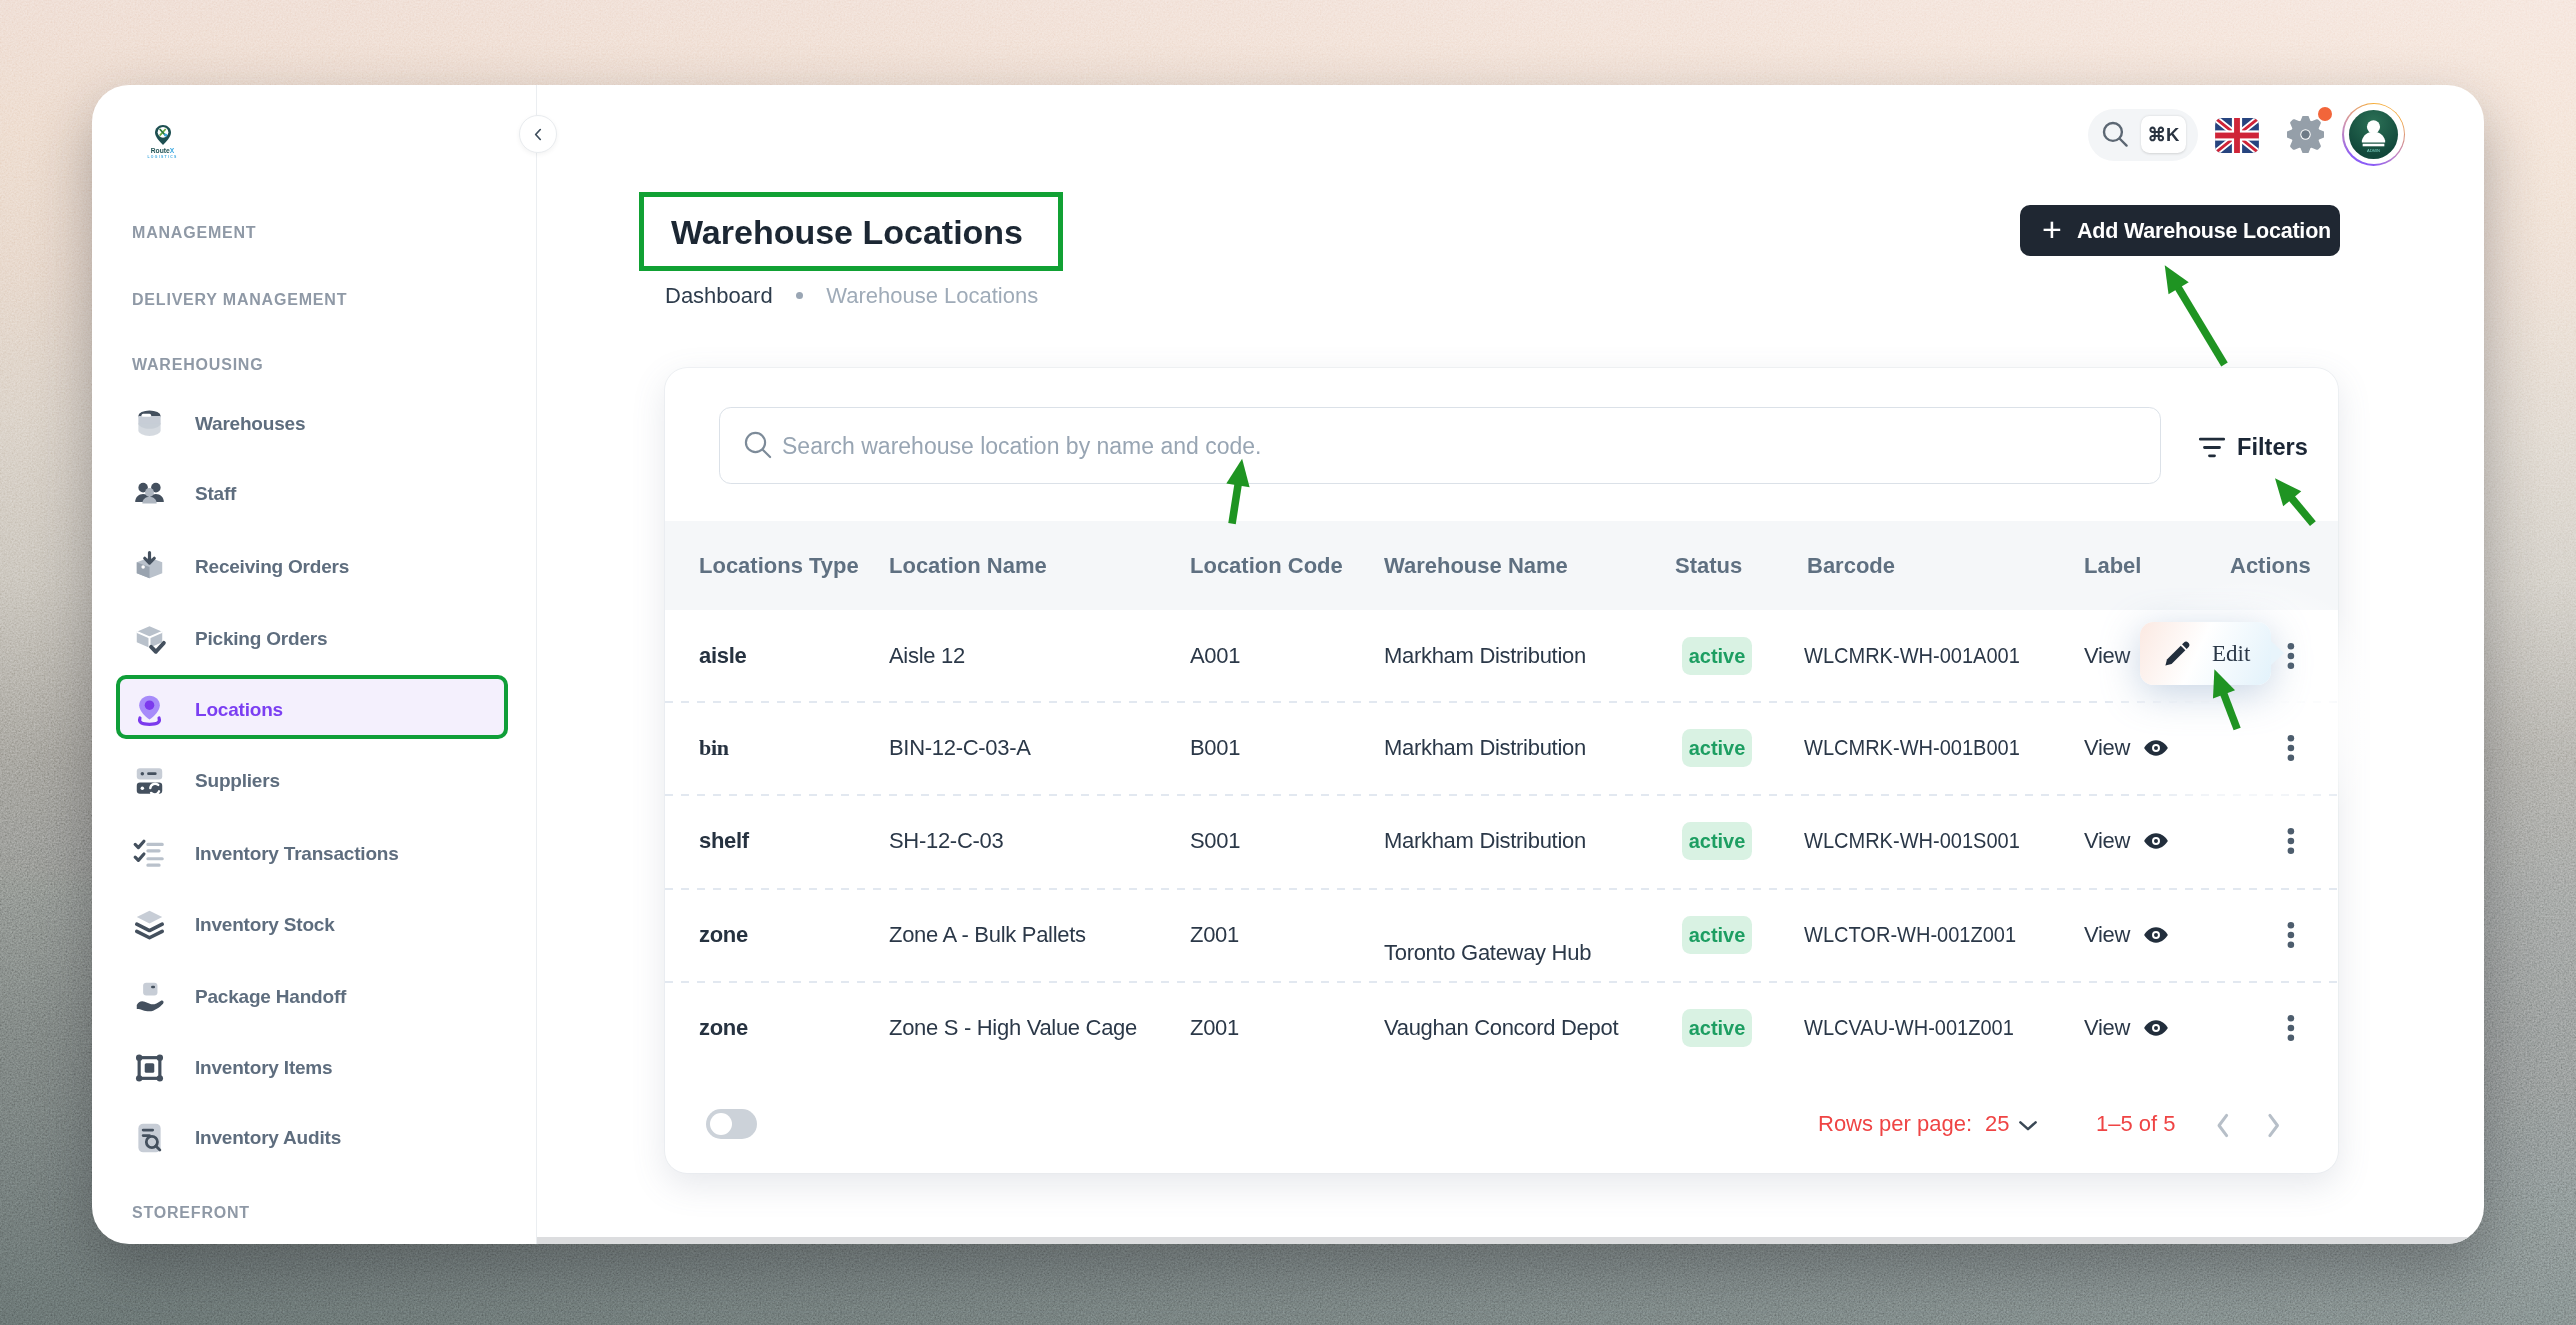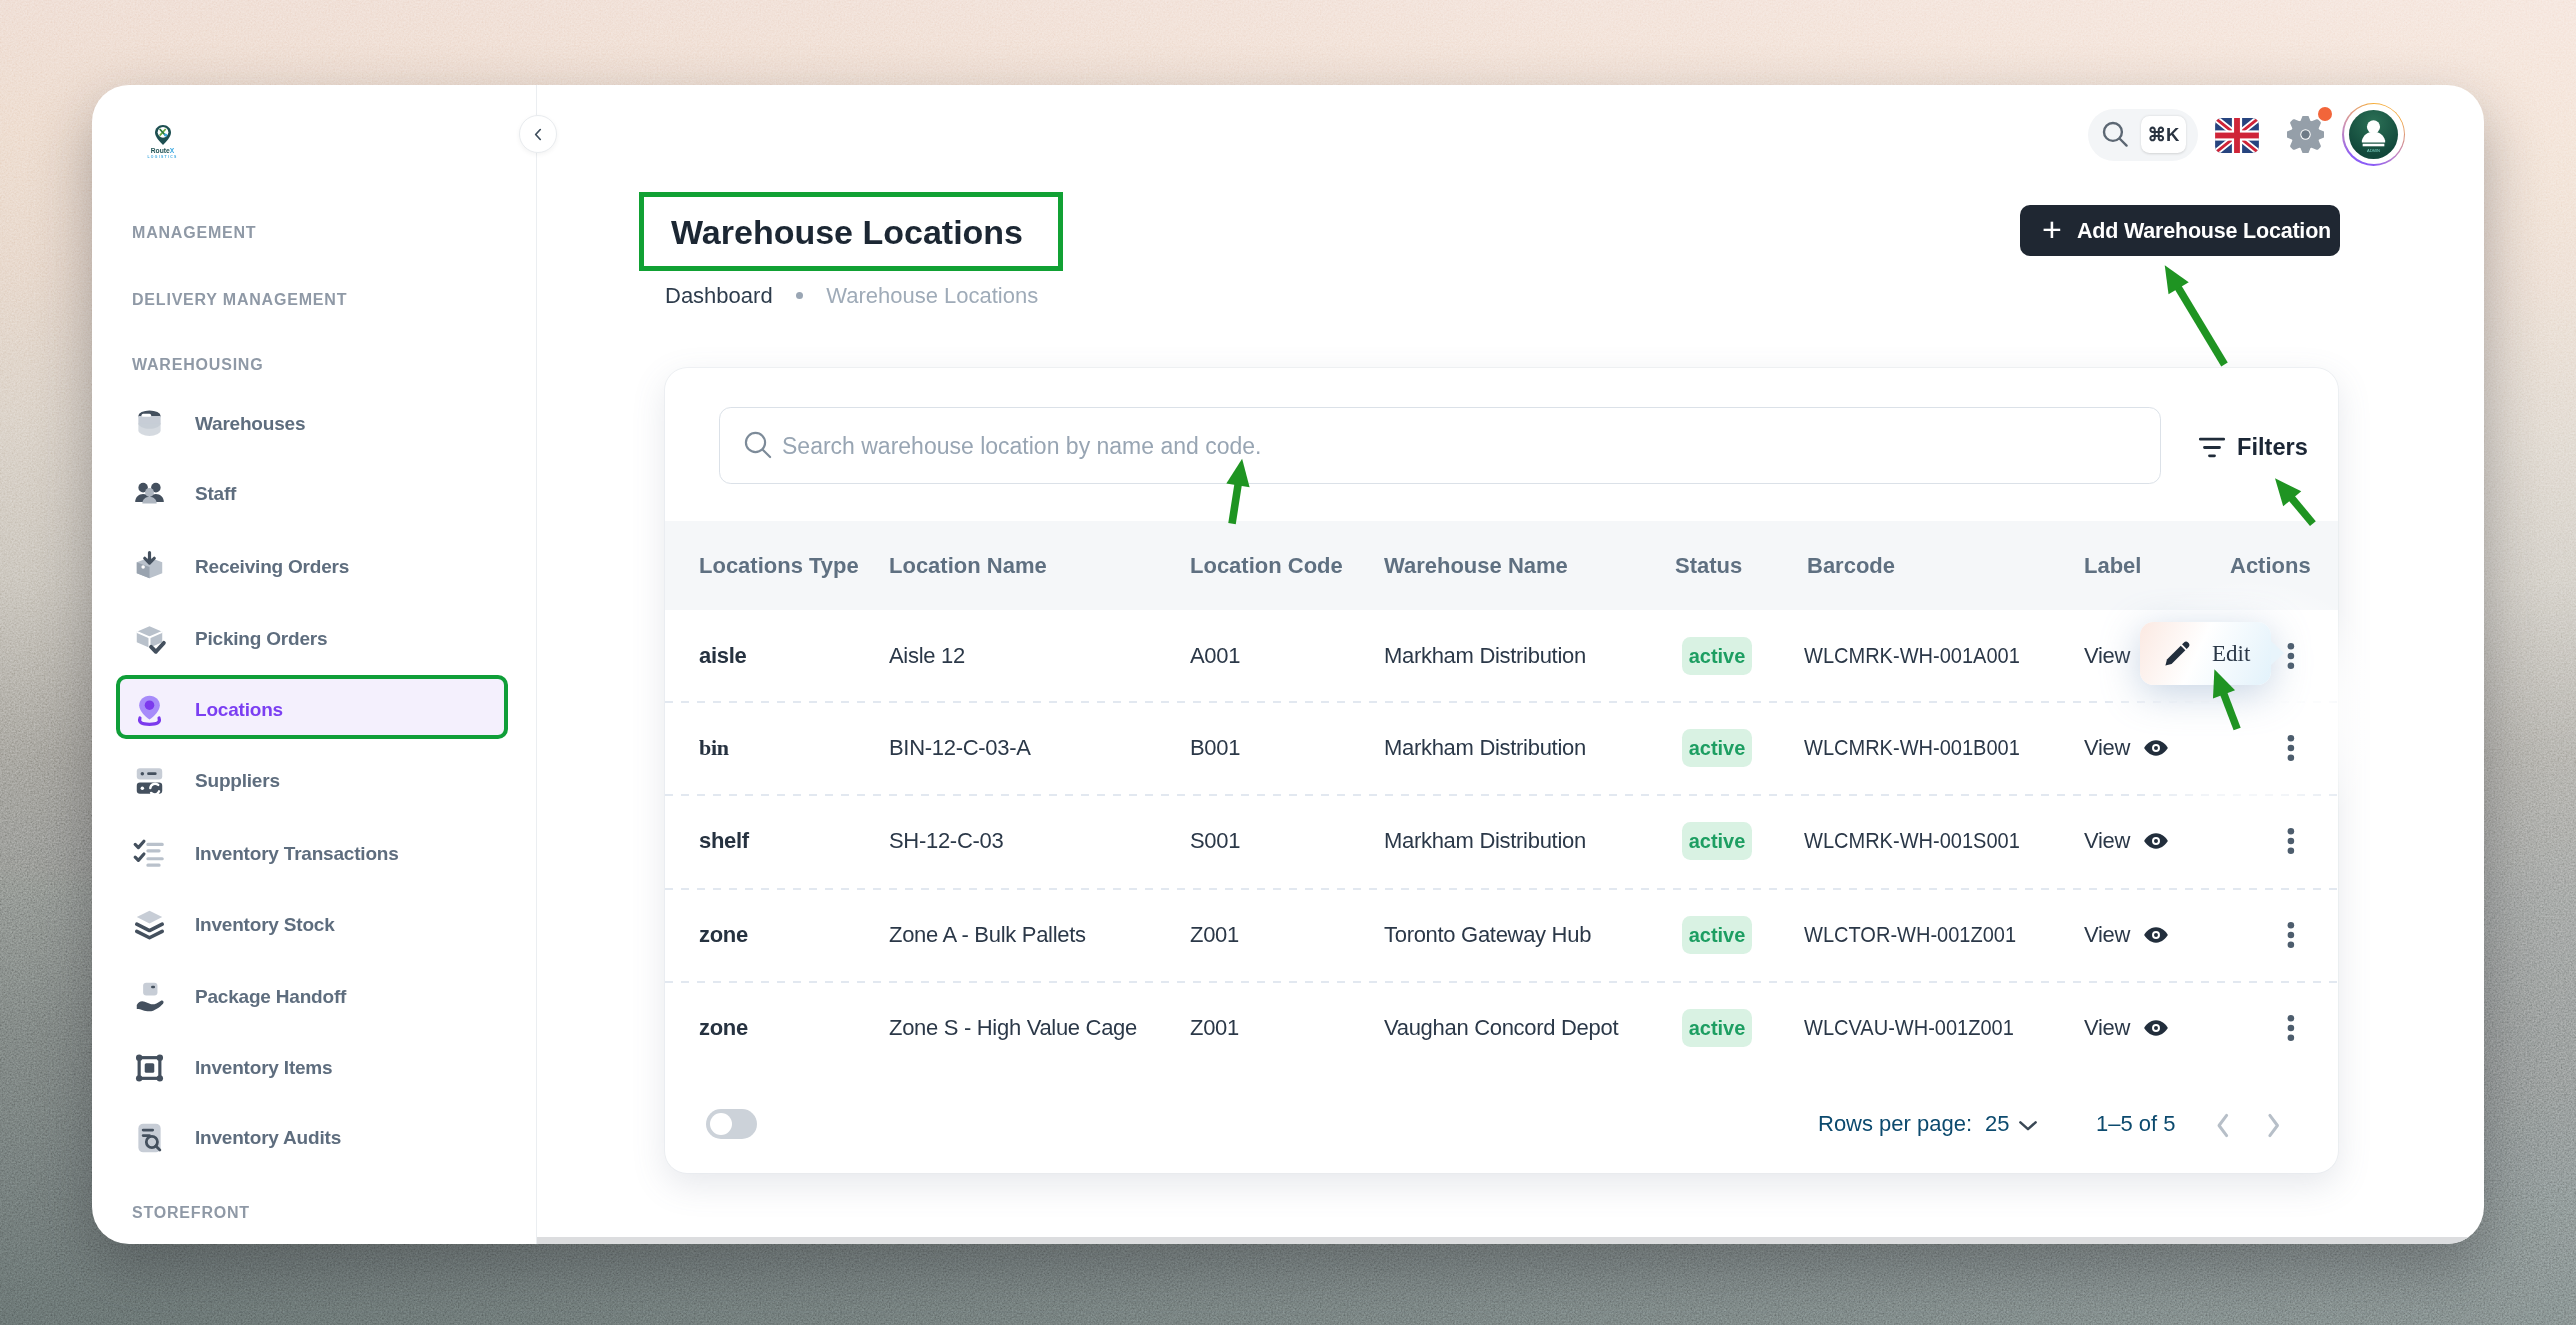--- a/index.html
+++ b/index.html
@@ -56,21 +56,21 @@
 .rsep { position:absolute; left:0; width:100%; height:1.7px; z-index:0; background:repeating-linear-gradient(90deg, #e2e8f0 0px, #e2e8f0 8.4px, rgba(0,0,0,0) 8.4px, rgba(0,0,0,0) 16px); }
 .td { position:absolute; top:50%; transform:translateY(-50%); font-size:22px; color:#2b3848; white-space:nowrap; letter-spacing:-0.3px; }
 .td.code { transform:translateY(-50%) scaleX(0.91); transform-origin:0 50%; letter-spacing:0; }
 .td.b { font-weight:bold; color:#263240;text-align:center; }
 .badge { position:absolute; left:1017px; top:50%; transform:translateY(-50%); width:70px; height:38px; background:#d9f2e3; border-radius:8.4px; text-align:center; line-height:38px; font-size:20px; font-weight:bold; color:#1d9e62; }
 .dots { position:absolute; left:1620px; top:50%; transform:translateY(-50%); width:11.8px; height:27px; }
 .eye { position:absolute; left:1478px; top:50%; transform:translateY(-50%); width:26px; height:26px; }
 
 #toggle { position:absolute; left:41px; top:741px; width:51px; height:30px; border-radius:15px; background:#ccd2d9; }
 #toggle .knob { position:absolute; left:4.2px; top:4.2px; width:22px; height:22px; border-radius:50%; background:#fff; }
-.ftx { position:absolute; top:756px; transform:translateY(-50%); font-size:22px; color:#0c4a6e; white-space:nowrap;text-align:right; }
+.ftx { position:absolute; top:756px; transform:translateY(-50%); font-size:22px; color:#ef4444; white-space:nowrap;text-align:right; }
 
 #bubble { position:absolute; left:1475px; top:254px; width:131px; height:63px; z-index:3; border-radius:13.5px;
   background:linear-gradient(115deg, #fbe9e2 0%, #ffffff 45%, #e2f2fb 100%);
   box-shadow:0 8.4px 38px rgba(130,160,195,.45); }
 #bubble .tx { position:absolute; left:72px; top:50%; transform:translateY(-50%); font-size:23px; color:#2b3848;font-family:Liberation Serif, serif; }
 #bubble .tail { position:absolute; right:-12.6px; top:19.4px; width:0; height:0; border-top:12.6px solid transparent; border-bottom:12.6px solid transparent; border-left:13.5px solid #e8f4fb; }
 </style>
 </head>
 <body>
 <div id="noisewrap">
@@ -355,21 +355,21 @@
           <circle cx="7" cy="4.5" r="3.9" fill="#4d5d6d"></circle>
           <circle cx="7" cy="16" r="3.9" fill="#4d5d6d"></circle>
           <circle cx="7" cy="27.5" r="3.9" fill="#4d5d6d"></circle>
         </svg>
 </div>
 <div class="rsep" style="top:520px;"></div>
 <div class="row" style="top:520px;">
   <div class="td b" style="left:34px;">zone</div>
   <div class="td" style="left:224px;">Zone A - Bulk Pallets</div>
   <div class="td" style="left:525px;">Z001</div>
-  <div class="td" style="left:719px;">Toronto Gateway Hub</div>
+  <div class="td" style="left:719px;margin-top:18px;">Toronto Gateway Hub</div>
   <div class="badge">active</div>
   <div class="td code" style="left:1139px;">WLCTOR-WH-001Z001</div>
   <div class="td" style="left:1419px;">View</div>
   <svg class="eye" viewBox="0 0 34 34">
           <path d="M17 7C9 7 3.5 13.5 1.5 17 3.5 20.5 9 27 17 27s13.5-6.5 15.5-10C30.5 13.5 25 7 17 7z" fill="#222e3c"></path>
           <circle cx="17" cy="17" r="5.2" fill="#fff"></circle>
           <circle cx="17" cy="17" r="2.6" fill="#222e3c"></circle>
         </svg>
   <svg class="dots" viewBox="0 0 14 32">
           <circle cx="7" cy="4.5" r="3.9" fill="#4d5d6d"></circle>

